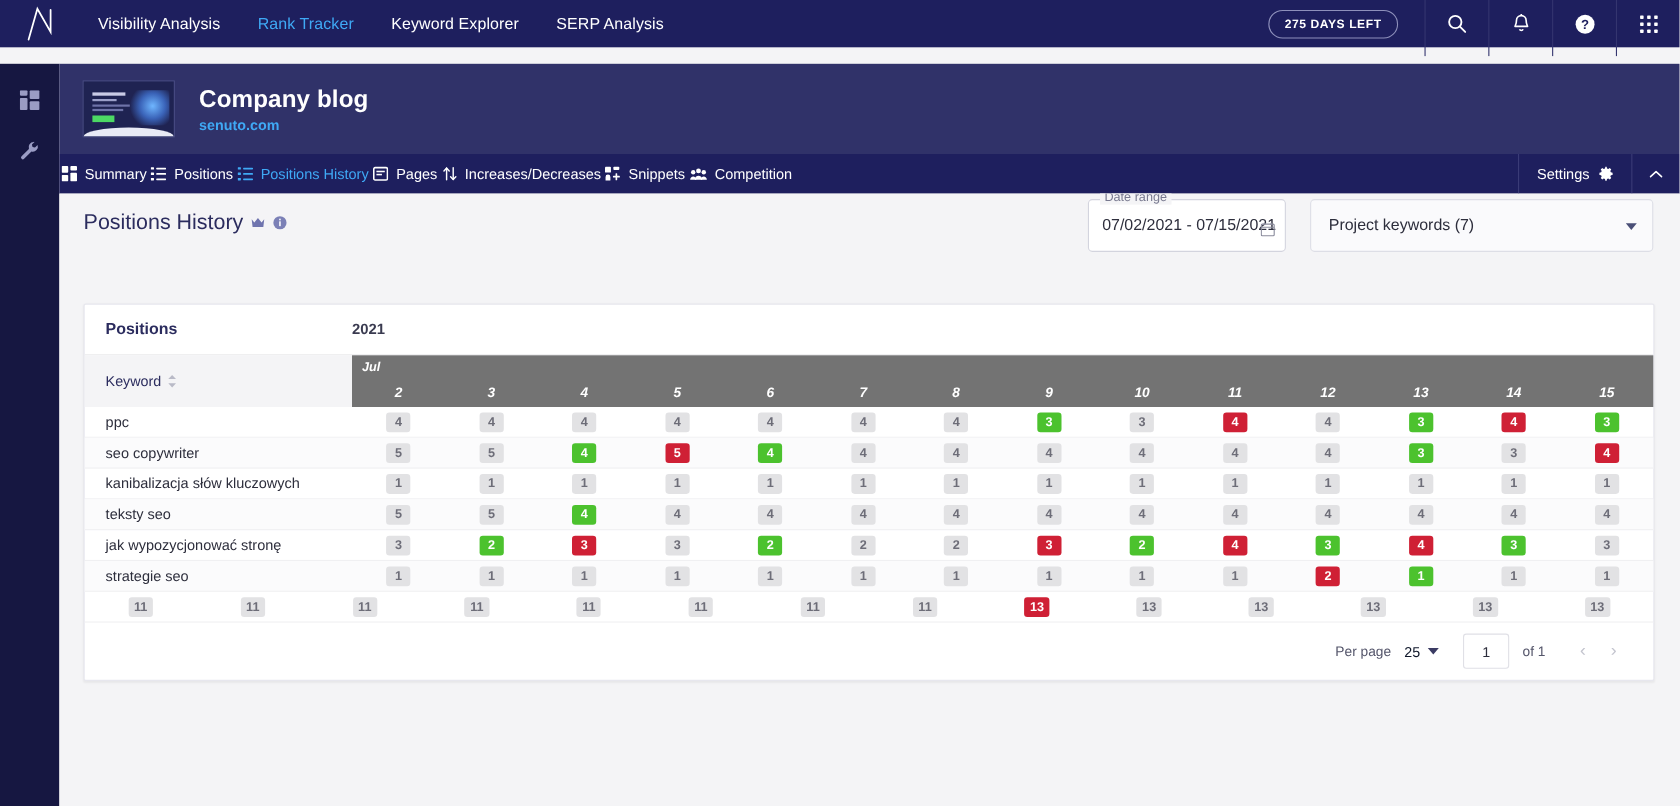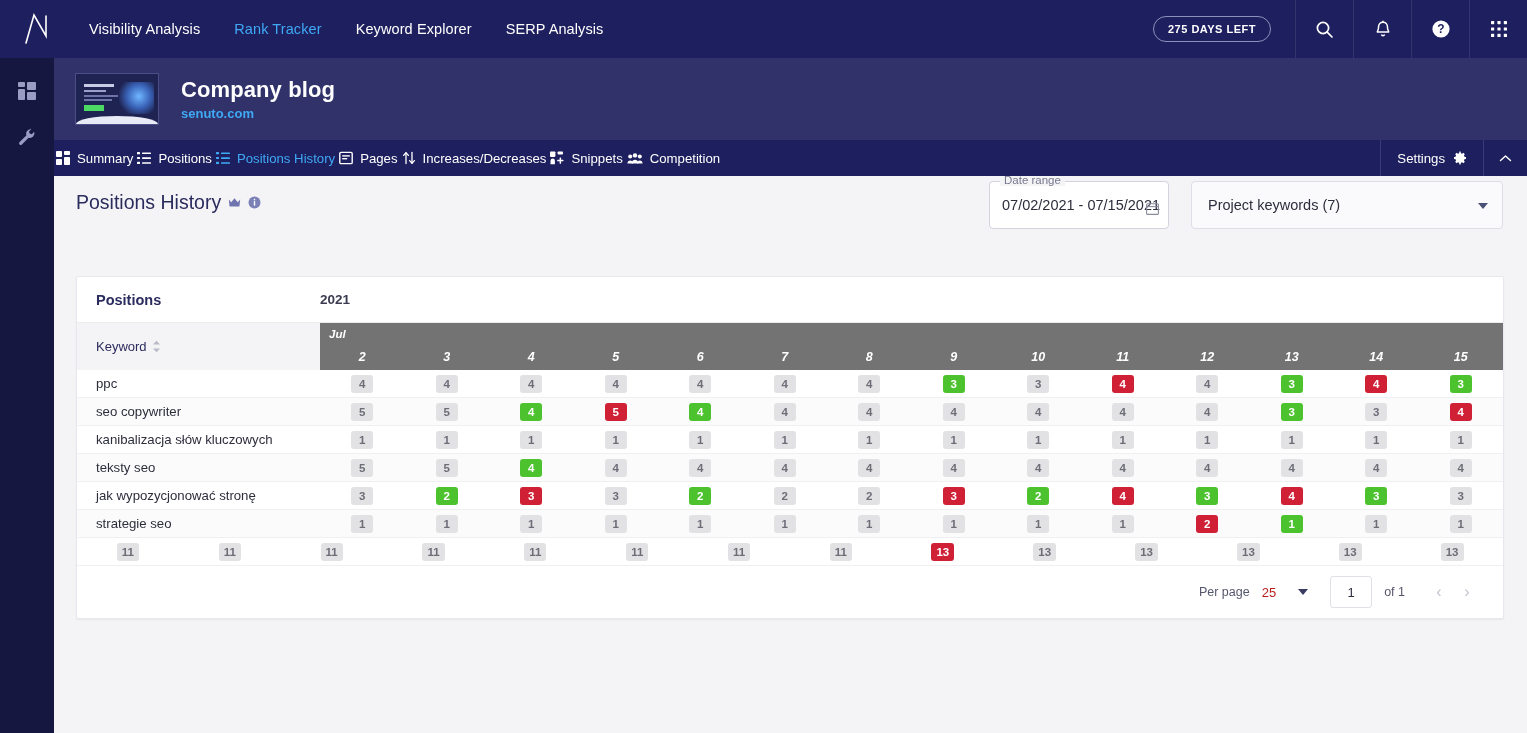--- a/index.html
+++ b/index.html
@@ -8,21 +8,21 @@
     margin: 0; padding: 0;
     width: 1527px; height: 733px;
     font-family: "Liberation Sans", sans-serif;
     background: #f4f4f6;
     overflow: hidden;
   }
   .app { position: relative; width: 1527px; height: 733px; }
 
   
   .topnav {
-    position: absolute; top: 0; left: 0; width: 1527px; height: 58px;
+    position: absolute; top: 0; left: 0; width: 1527px; height: 43px;
     background: #1e1f5e;
     display: flex; align-items: center;
   }
   .logo-box {
     width: 72px; height: 58px;
     display: flex; align-items: center; justify-content: center;
     flex: 0 0 72px;
   }
   .logo-svg { display: block; }
   .topnav-links { display: flex; align-items: center; height: 58px; }
@@ -187,21 +187,21 @@
   .pill {
     min-width: 22px; height: 18px; line-height: 18px; padding: 0 5px;
     border-radius: 3px; font-size: 11.5px; font-weight: bold; text-align: center;
   }
   .pill.neutral { background: #e2e2e4; color: #6d6d78; }
   .pill.up { background: #4cc22e; color: #ffffff; }
   .pill.down { background: #cf2035; color: #ffffff; }
 
   .card-foot { height: 52px; display: flex; align-items: center; justify-content: flex-end; padding-right: 22px; padding-left: 32px; }
   .perpage-lbl { font-size: 12.5px; color: #55566b; margin-right: 12px; }
-  .perpage-val { font-size: 13px; color: #b91c1c; margin-right: 22px; }
+  .perpage-val { font-size: 13px; color: #0f172a; margin-right: 7px; }
   .perpage-caret {
     width: 0; height: 0; border-left: 5px solid transparent; border-right: 5px solid transparent;
     border-top: 6px solid #3a3b63; margin-right: 22px; cursor: pointer;
   }
   .pagebox {
     width: 42px; height: 32px; border: 1px solid #e0e0e6; border-radius: 3px;
     display: flex; align-items: center; justify-content: center;
     font-size: 13px; color: #2d2e3c; margin-right: 12px;
   }
   .ofpages { font-size: 12.5px; color: #55566b; margin-right: 20px; }

